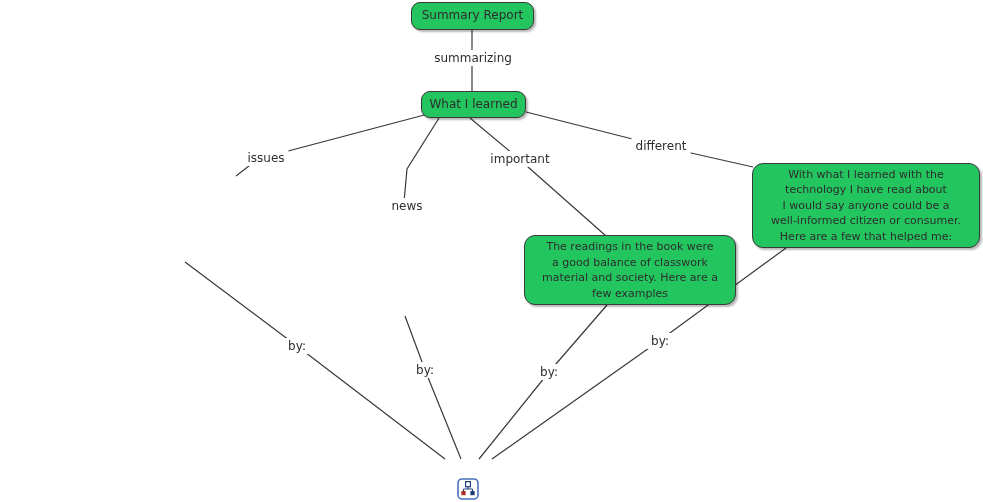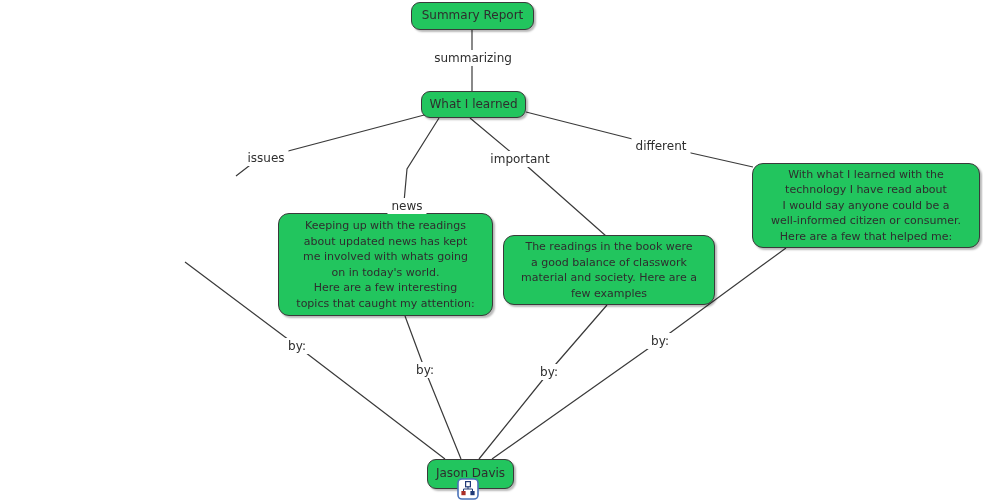--- a/index.html
+++ b/index.html
@@ -73,47 +73,36 @@
 
   <div class="node title" style="left:411px; top:2px; width:123px; height:28px;">
     <span class="txt">Summary Report</span>
   </div>
 
   <div class="node title" style="left:421px; top:91px; width:105px; height:27px;">
     <span class="txt">What I learned</span>
   </div>
 
 
-  <div class="node para" style="left:278px; top:213px; width:215px; height:103px;">
-    <span class="txt">Keeping up with the readings
-about updated news has kept
-me involved with whats going
-on in today's world.
-Here are a few interesting
-topics that caught my attention:</span>
-  </div>
 
-  <div class="node para" style="left:503px; top:235px; width:212px; height:70px;">
+  <div class="node para" style="left:524px; top:235px; width:212px; height:70px;">
     <span class="txt">The readings in the book were
 a good balance of classwork
 material and society. Here are a
 few examples</span>
   </div>
 
   <div class="node para" style="left:752px; top:163px; width:228px; height:85px;">
     <span class="txt">With what I learned with the
 technology I have read about
 I would say anyone could be a
 well-informed citizen or consumer.
 Here are a few that helped me:</span>
   </div>
 
-  <div class="node title" style="left:427px; top:459px; width:87px; height:30px;">
-    <span class="txt">Jason Davis</span>
-  </div>
 
   <div class="link-label" style="left:473px; top:58px;">summarizing</div>
 
   <div class="link-label" style="left:266px; top:158px;">issues</div>
 
   <div class="link-label" style="left:407px; top:170px;margin-top:36px;">news</div>
 
   <div class="link-label" style="left:520px; top:159px;">important</div>
 
   <div class="link-label" style="left:661px; top:146px;">different</div>

